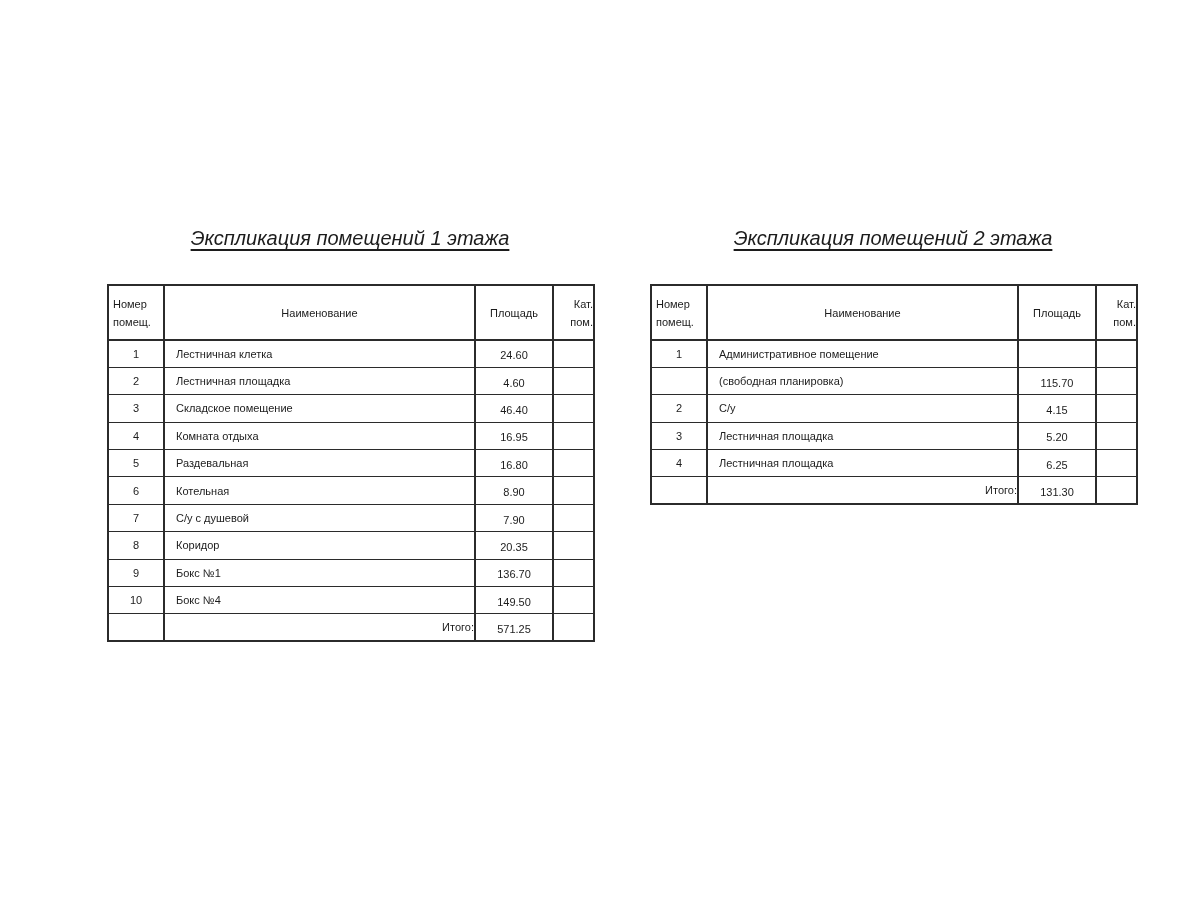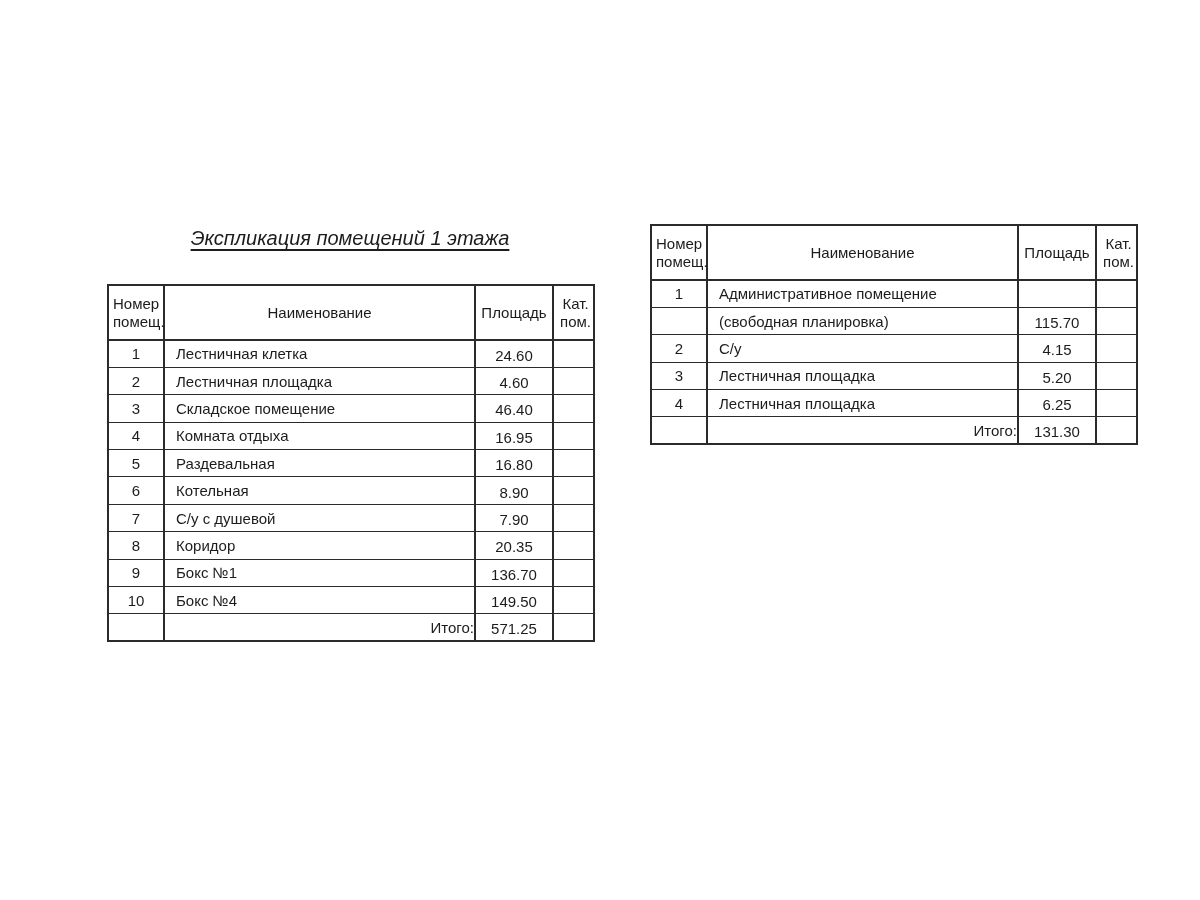--- a/index.html
+++ b/index.html
@@ -27,41 +27,41 @@
     text-underline-offset: 4px;
     color: #1c1c1c;
     margin-bottom: 32px;
     white-space: nowrap;
   }
 
   table.explication {
     border-collapse: collapse;
     table-layout: fixed;
     width: 486px;
-    font-size: 15px;
+    font-size: 11px;
     color: #1c1c1c;
   }
   table.explication col.col-num  { width: 56px; }
   table.explication col.col-name { width: 311px; }
   table.explication col.col-area { width: 78px; }
   table.explication col.col-cat  { width: 41px; }
 
   table.explication th, table.explication td {
     border: 1px solid #2b2b2b;
     border-left-width: 2px;
     border-right-width: 2px;
     font-weight: normal;
     overflow: hidden;
     white-space: nowrap;
   }
   table.explication { border: 2px solid #2b2b2b; }
   table.explication thead tr { height: 55px; }
   table.explication thead th { border-bottom-width: 2px; text-align: center; line-height: 18px; vertical-align: middle; }
   table.explication thead th.h-number { text-align: left; padding-left: 4px; }
-  table.explication thead th.h-category { text-align: center; padding-left: 4px; }
+  table.explication thead th.h-category { text-align: right; padding-left: 4px; }
   table.explication tbody tr { height: 27.4px; }
   table.explication td.c-num  { text-align: center; }
   table.explication td.c-name { text-align: left; padding-left: 11px; }
   table.explication td.c-area { text-align: center; padding-top: 3px; }
   table.explication td.c-cat  { }
   table.explication td.c-total { text-align: right; padding-right: 0; padding-left: 0; }
 </style>
 </head>
 <body>
 
@@ -149,20 +149,21 @@
             <td class="c-num"></td>
             <td class="c-name c-total">Итого:</td>
             <td class="c-area">571.25</td>
             <td class="c-cat"></td>
           </tr>
         </tbody>
     </table>
   </div>
 
   <div class="table-block t2">
+    <div class="table-title">Экспликация помещений 2 этажа</div>
     <table class="explication">
       <colgroup>
         <col class="col-num">
           <col class="col-name">
           <col class="col-area">
           <col class="col-cat">
       </colgroup>
       <thead>
           <tr>
             <th class="h-number">Номер<br>помещ.</th>

